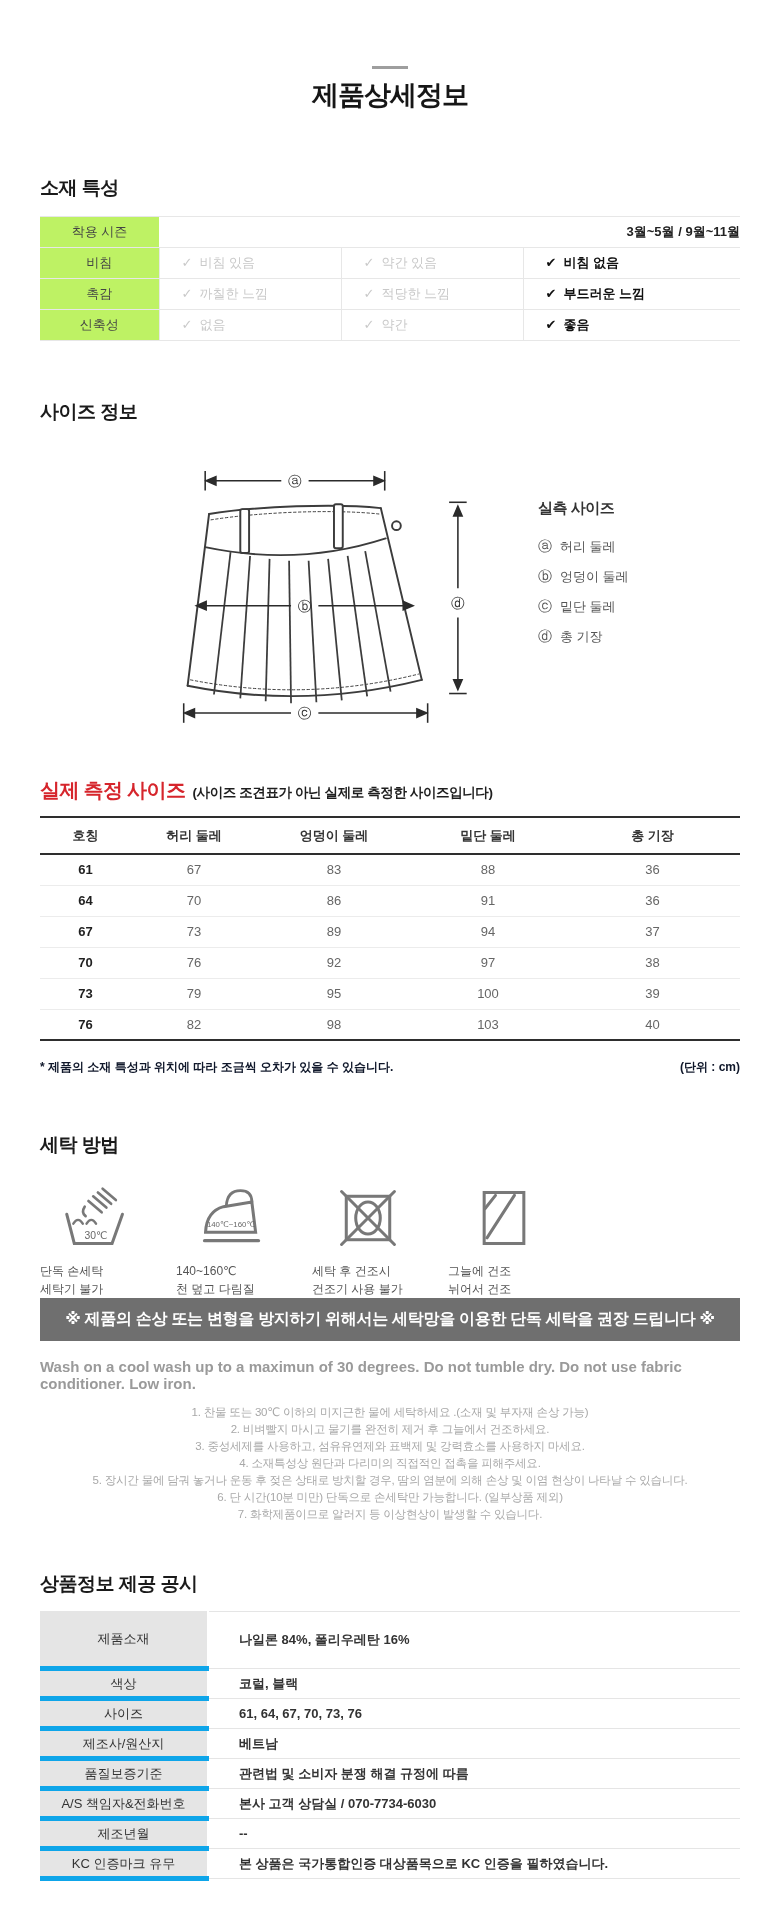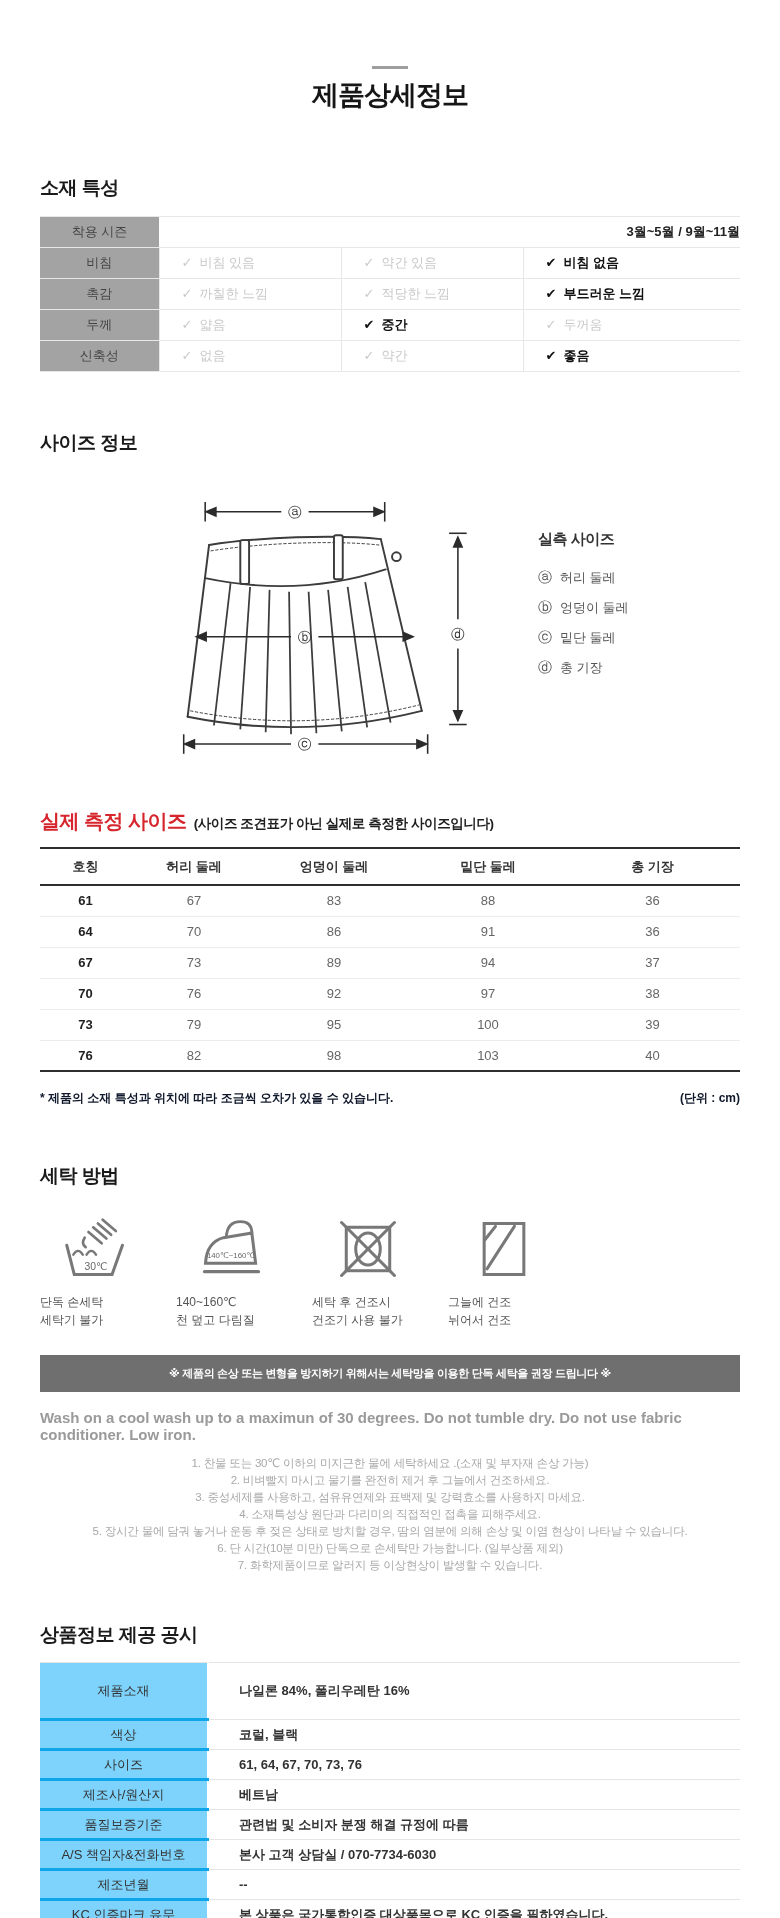--- a/index.html
+++ b/index.html
@@ -8,64 +8,64 @@
   .page { width:780px; min-height:1918px; padding:66px 40px 40px 40px; }
 
   .top-dash { width:36px; height:3px; background:#9e9e9e; margin:0 auto; }
   .page-title { margin-top:8px; text-align:center; font-size:27px; font-weight:700; letter-spacing:-1px; color:#161616; }
 
   h2.sec { font-size:19px; font-weight:700; color:#1a1a1a; letter-spacing:-0.5px; }
 
   
   .material { margin-top:62px; }
   .mat-table { width:100%; border-collapse:collapse; margin-top:15px; font-size:13px; table-layout:fixed; }
-  .mat-table th { background:#a3a3a3; font-weight:500; color:#444; height:31px; text-align:center; border-bottom:1px solid #e7e7e7; }
+  .mat-table th { background:#bef264; font-weight:500; color:#444; height:31px; text-align:center; border-bottom:1px solid #e7e7e7; }
   .mat-table td { height:31px; border-bottom:1px solid #e7e7e7; padding-left:22px; }
   .mat-table tr:first-child th, .mat-table tr:first-child td { border-top:1px solid #e7e7e7; }
   .mat-table td.season { color:#222; font-weight:700;text-align:right; }
   .mat-table td.opt { color:#c9c9c9; border-left:1px solid #e7e7e7; }
   .mat-table td.opt.on { color:#111; font-weight:700; }
   .mat-table .chk { margin-right:7px; }
 
   
   .size-info { margin-top:58px; }
   .diagram-row { display:flex; margin-top:38px; padding-left:132px; }
   .skirt-svg { width:322px; height:262px; flex:0 0 auto; }
   .legend { margin-left:44px; padding-top:36px; }
   .legend-title { font-size:15px; font-weight:700; color:#333; letter-spacing:-0.5px; margin-bottom:20px; }
   .legend-item { margin-top:12px; font-size:13px; color:#555; display:flex; align-items:center; }
   .legend-item .mark { font-size:14px; margin-right:8px; color:#555; }
 
   
   .measure { margin-top:52px; }
   .measure-head { display:flex; align-items:baseline; }
-  .measure-head .red { color:#d6252c; font-size:20px; font-weight:700; letter-spacing:-0.5px; }
+  .measure-head .red { color:#d6252c; font-size:20px; font-weight:700; letter-spacing:-0.5px;font-family:Liberation Serif, serif; }
   .measure-head .note { margin-left:7px; font-size:13.5px; font-weight:600; color:#1e1e1e; letter-spacing:-0.4px; }
   .size-table { width:100%; border-collapse:collapse; margin-top:12px; font-size:13px; text-align:center; }
   .size-table thead th { border-top:2px solid #2e2e2e; border-bottom:2px solid #2e2e2e; height:37px; font-weight:700; color:#333; }
   .size-table tbody td { border-bottom:1px solid #ececec; height:31px; color:#666; }
   .size-table tbody td:first-child { font-weight:700; color:#1f1f1f; }
   .size-table tbody tr:last-child td { border-bottom:2px solid #2e2e2e; }
   .table-foot { display:flex; justify-content:space-between; margin-top:18px; font-size:12px; color:#0f172a; font-weight:600; }
 
   
   .washing { margin-top:56px; }
   .wash-icons { display:flex; margin-top:26px; }
   .wash-item { width:112px; margin-right:24px; text-align:left; }
   .wash-item svg { width:68px; height:68px; display:block; margin:0 auto; }
   .wash-label { margin-top:10px; font-size:12px; color:#555; line-height:1.5; white-space:nowrap; }
-  .banner { margin-top:26px; background:#6f6f6f; color:#fff; font-size:11px; font-weight:700; text-align:center; padding:11px 8px; letter-spacing:-0.3px; }
+  .banner { background:#6f6f6f; color:#fff; font-size:16px; font-weight:700; text-align:center; padding:11px 8px; letter-spacing:-0.3px; }
   .en-note { margin-top:17px; font-size:15px; font-weight:600; color:#9a9a9a; }
   .wash-notes { margin-top:12px; list-style:none;text-align:center; }
   .wash-notes li { font-size:11.5px; color:#a8a8a8; line-height:17px; letter-spacing:-0.2px; }
 
   
   .disclosure { margin-top:48px; }
   .info-table { width:100%; border-collapse:collapse; margin-top:14px; font-size:13px; border-top:1px solid #e5e5e5; }
-  .info-table th { background:#7dd3fc; width:24%; font-weight:500; color:#333; text-align:center; height:30px; border-bottom:3px solid #0ea5e9; border-right:2px solid #fff; }
+  .info-table th { background:#e5e5e5; width:24%; font-weight:500; color:#333; text-align:center; height:30px; border-bottom:5px solid #0ea5e9; border-right:2px solid #fff; }
   .info-table td { padding-left:30px; color:#333; font-weight:600; border-bottom:1px solid #e5e5e5; height:30px; }
   .info-table tr.tall th, .info-table tr.tall td { height:57px; }
 
   svg text { font-family:"Liberation Sans","DejaVu Sans",sans-serif; }
 </style>
 </head>
 <body>
 
 <div class="page">
 
@@ -90,26 +90,20 @@
         <th>비침</th>
         <td class="opt"><span class="chk">✓</span><span>비침 있음</span></td>
         <td class="opt"><span class="chk">✓</span><span>약간 있음</span></td>
         <td class="opt on"><span class="chk">✔</span><span>비침 없음</span></td>
       </tr>
       <tr>
         <th>촉감</th>
         <td class="opt"><span class="chk">✓</span><span>까칠한 느낌</span></td>
         <td class="opt"><span class="chk">✓</span><span>적당한 느낌</span></td>
         <td class="opt on"><span class="chk">✔</span><span>부드러운 느낌</span></td>
-      </tr>
-      <tr>
-        <th>두께</th>
-        <td class="opt"><span class="chk">✓</span><span>얇음</span></td>
-        <td class="opt on"><span class="chk">✔</span><span>중간</span></td>
-        <td class="opt"><span class="chk">✓</span><span>두꺼움</span></td>
       </tr>
       <tr>
         <th>신축성</th>
         <td class="opt"><span class="chk">✓</span><span>없음</span></td>
         <td class="opt"><span class="chk">✓</span><span>약간</span></td>
         <td class="opt on"><span class="chk">✔</span><span>좋음</span></td>
       </tr>
     </tbody>
       </table>
   </section>

